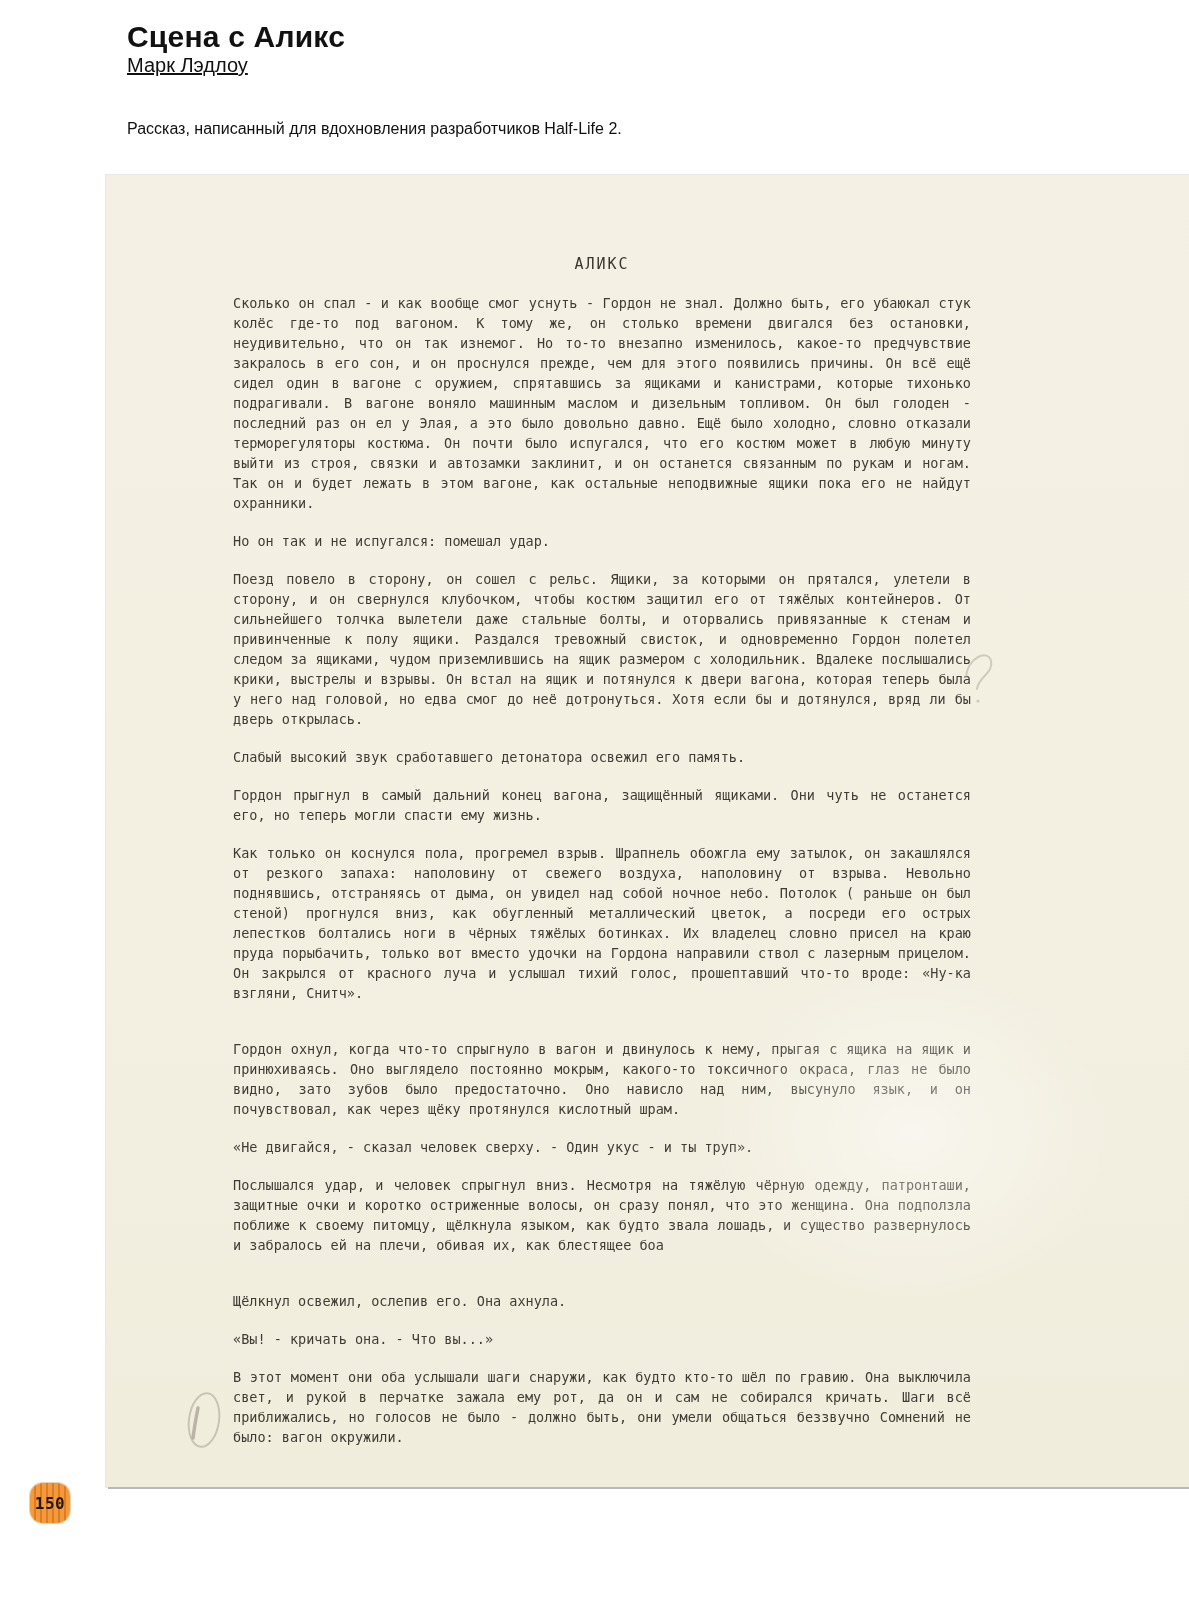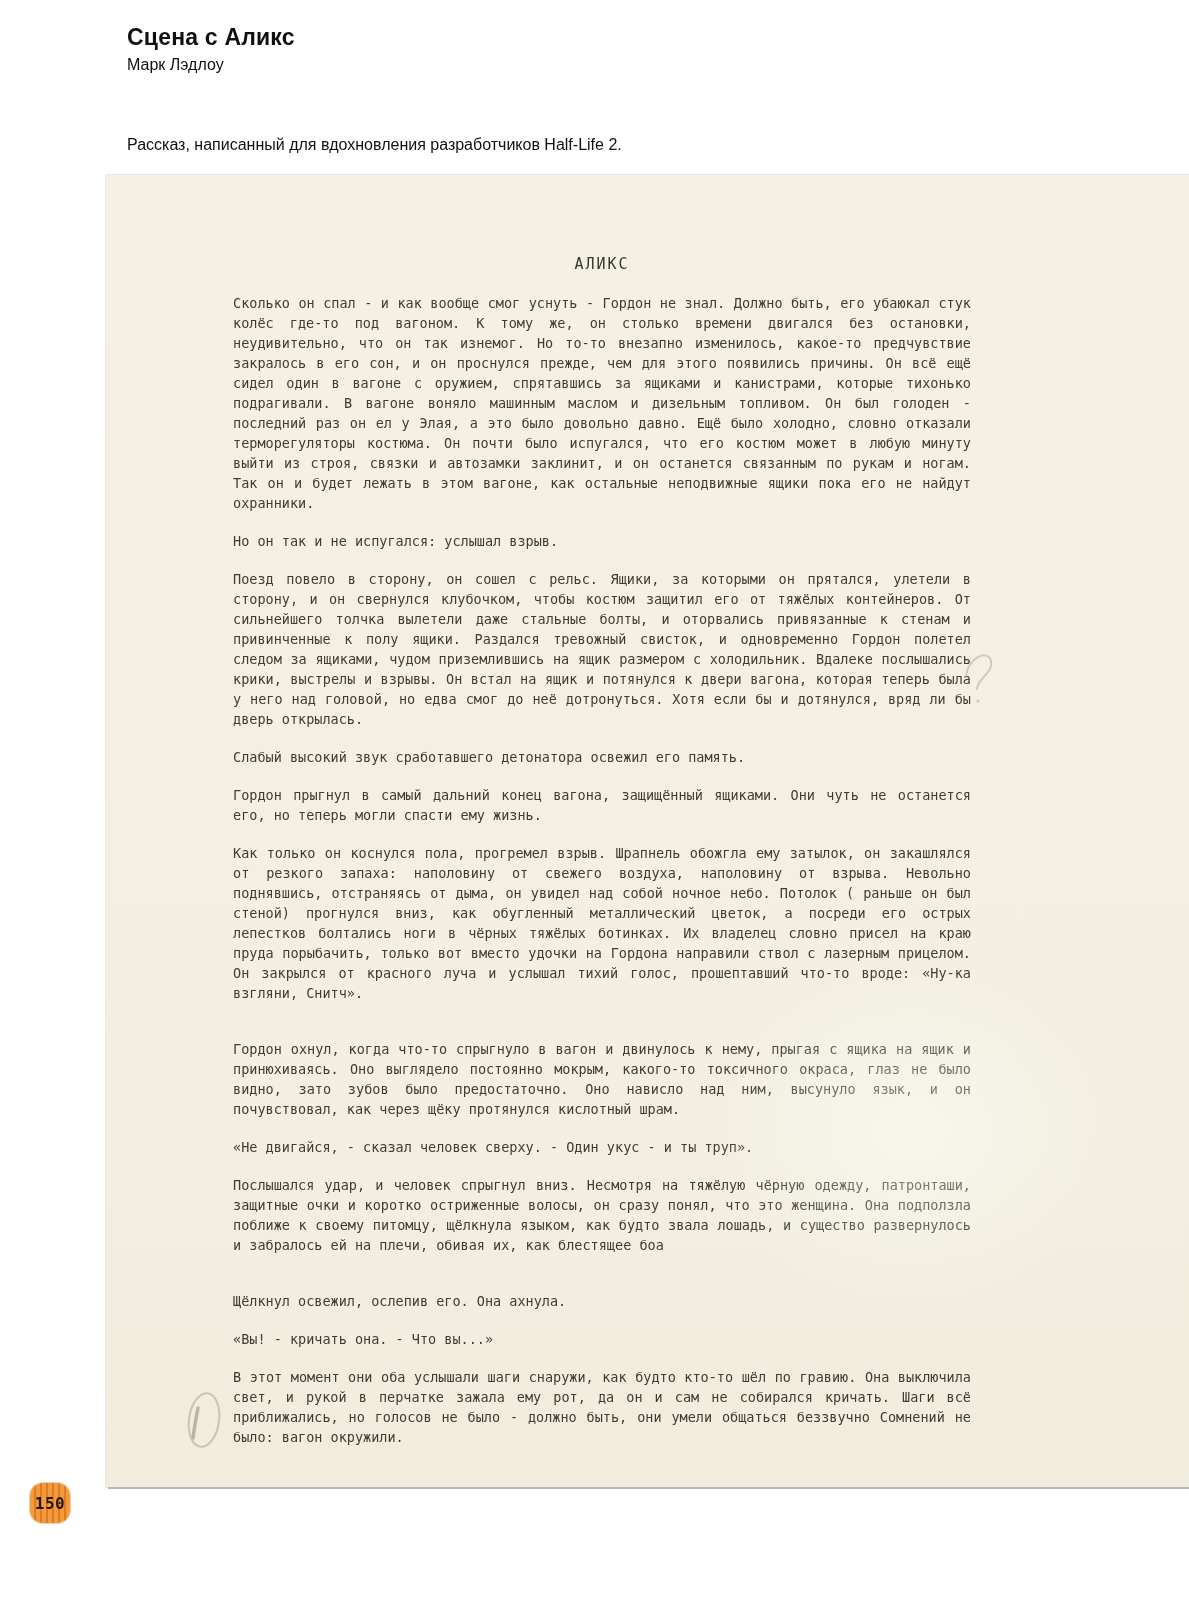--- a/index.html
+++ b/index.html
@@ -7,23 +7,23 @@
     width: 1189px; height: 1600px;
     background: #ffffff;
     font-family: "Liberation Sans", sans-serif;
     position: relative;
     overflow: hidden;
   }
   .page { position: absolute; inset: 0; width: 1189px; height: 1600px; }
 
   
   .doc-header { position: absolute; left: 127px; top: 24px; width: 900px; color: #111; }
-  .doc-title { font-size: 23px; font-weight: bold; line-height: 26px; letter-spacing: 0.2px; }
-  .doc-author { font-size: 16px; line-height: 22px; margin-top: 4px; }
-  .doc-subtitle { font-size: 16px; line-height: 22px; margin-top: 58px; }
+  .doc-title { font-size: 30px; font-weight: bold; line-height: 26px; letter-spacing: 0.2px; }
+  .doc-author { font-size: 20px; line-height: 22px; margin-top: 4px; text-decoration: underline; }
+  .doc-subtitle { font-size: 16px; line-height: 22px; margin-top: 42px; }
 
   
   .scan {
     position: absolute; left: 106px; top: 175px;
     width: 1088px; height: 1312px;
     background: linear-gradient(180deg, #f4f1e4 0%, #f3f0e2 55%, #f1eddd 100%);
     box-shadow: 2px 2px 0 0 #b9b9bd, 0 0 0 1px rgba(190,190,185,0.35);
   }
   .scan::after { 
     content: ""; position: absolute; left: 55%; top: 60%;
@@ -76,21 +76,21 @@
     <div class="doc-title">Сцена с Аликс</div>
     <div class="doc-author">Марк Лэдлоу</div>
     <div class="doc-subtitle">Рассказ, написанный для вдохновления разработчиков Half-Life 2.</div>
   </div>
 
   <div class="scan">
 
     <div class="typed">
       <h2>АЛИКС</h2>
       <p>Сколько он спал - и как вообще смог уснуть - Гордон не знал. Должно быть, его убаюкал стук колёс где-то под вагоном. К тому же, он столько времени двигался без остановки, неудивительно, что он так изнемог. Но то-то внезапно изменилось, какое-то предчувствие закралось в его сон, и он проснулся прежде, чем для этого появились причины. Он всё ещё сидел один в вагоне с оружием, спрятавшись за ящиками и канистрами, которые тихонько подрагивали. В вагоне воняло машинным маслом и дизельным топливом. Он был голоден - последний раз он ел у Элая, а это было довольно давно. Ещё было холодно, словно отказали терморегуляторы костюма. Он почти было испугался, что его костюм может в любую минуту выйти из строя, связки и автозамки заклинит, и он останется связанным по рукам и ногам. Так он и будет лежать в этом вагоне, как остальные неподвижные ящики пока его не найдут охранники.</p>
-      <p>Но он так и не испугался: услышал взрыв.</p>
+      <p>Но он так и не испугался: помешал удар.</p>
       <p>Поезд повело в сторону, он сошел с рельс. Ящики, за которыми он прятался, улетели в сторону, и он свернулся клубочком, чтобы костюм защитил его от тяжёлых контейнеров. От сильнейшего толчка вылетели даже стальные болты, и оторвались привязанные к стенам и привинченные к полу ящики. Раздался тревожный свисток, и одновременно Гордон полетел следом за ящиками, чудом приземлившись на ящик размером с холодильник. Вдалеке послышались крики, выстрелы и взрывы. Он встал на ящик и потянулся к двери вагона, которая теперь была у него над головой, но едва смог до неё дотронуться. Хотя если бы и дотянулся, вряд ли бы дверь открылась.</p>
       <p>Слабый высокий звук сработавшего детонатора освежил его память.</p>
       <p>Гордон прыгнул в самый дальний конец вагона, защищённый ящиками. Они чуть не останется его, но теперь могли спасти ему жизнь.</p>
       <p>Как только он коснулся пола, прогремел взрыв. Шрапнель обожгла ему затылок, он закашлялся от резкого запаха: наполовину от свежего воздуха, наполовину от взрыва. Невольно поднявшись, отстраняясь от дыма, он увидел над собой ночное небо. Потолок ( раньше он был стеной) прогнулся вниз, как обугленный металлический цветок, а посреди его острых лепестков болтались ноги в чёрных тяжёлых ботинках. Их владелец словно присел на краю пруда порыбачить, только вот вместо удочки на Гордона направили ствол с лазерным прицелом. Он закрылся от красного луча и услышал тихий голос, прошептавший что-то вроде: «Ну-ка взгляни, Снитч».</p>
       <p class="gap-xl">Гордон охнул, когда что-то спрыгнуло в вагон и двинулось к нему, прыгая с ящика на ящик и принюхиваясь. Оно выглядело постоянно мокрым, какого-то токсичного окраса, глаз не было видно, зато зубов было предостаточно. Оно нависло над ним, высунуло язык, и он почувствовал, как через щёку протянулся кислотный шрам.</p>
       <p>«Не двигайся, - сказал человек сверху. - Один укус - и ты труп».</p>
       <p>Послышался удар, и человек спрыгнул вниз. Несмотря на тяжёлую чёрную одежду, патронташи, защитные очки и коротко остриженные волосы, он сразу понял, что это женщина. Она подползла поближе к своему питомцу, щёлкнула языком, как будто звала лошадь, и существо развернулось и забралось ей на плечи, обивая их, как блестящее боа</p>
       <p class="gap-xl">Щёлкнул освежил, ослепив его. Она ахнула.</p>
       <p>«Вы! - кричать она. - Что вы...»</p>
       <p>В этот момент они оба услышали шаги снаружи, как будто кто-то шёл по гравию. Она выключила свет, и рукой в перчатке зажала ему рот, да он и сам не собирался кричать. Шаги всё приближались, но голосов не было - должно быть, они умели общаться беззвучно Сомнений не было: вагон окружили.</p>

